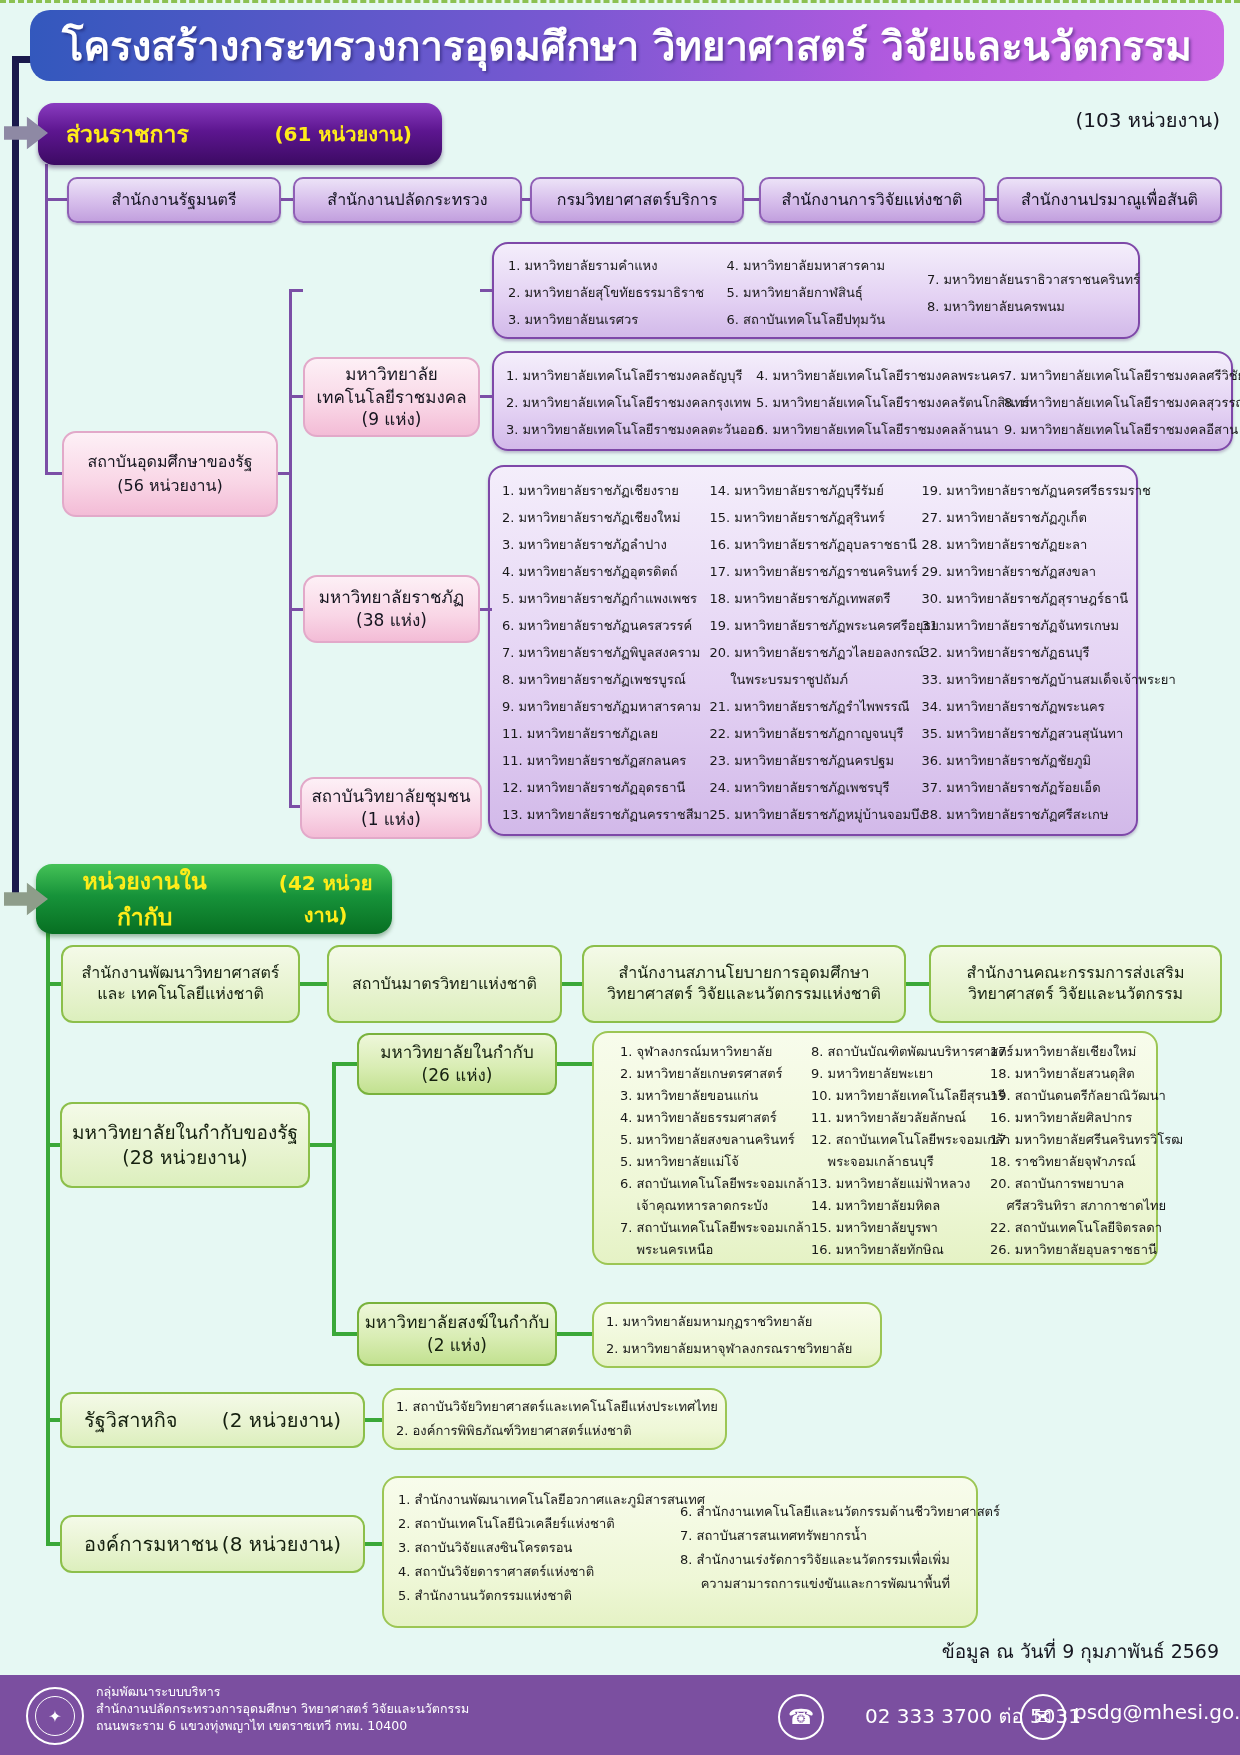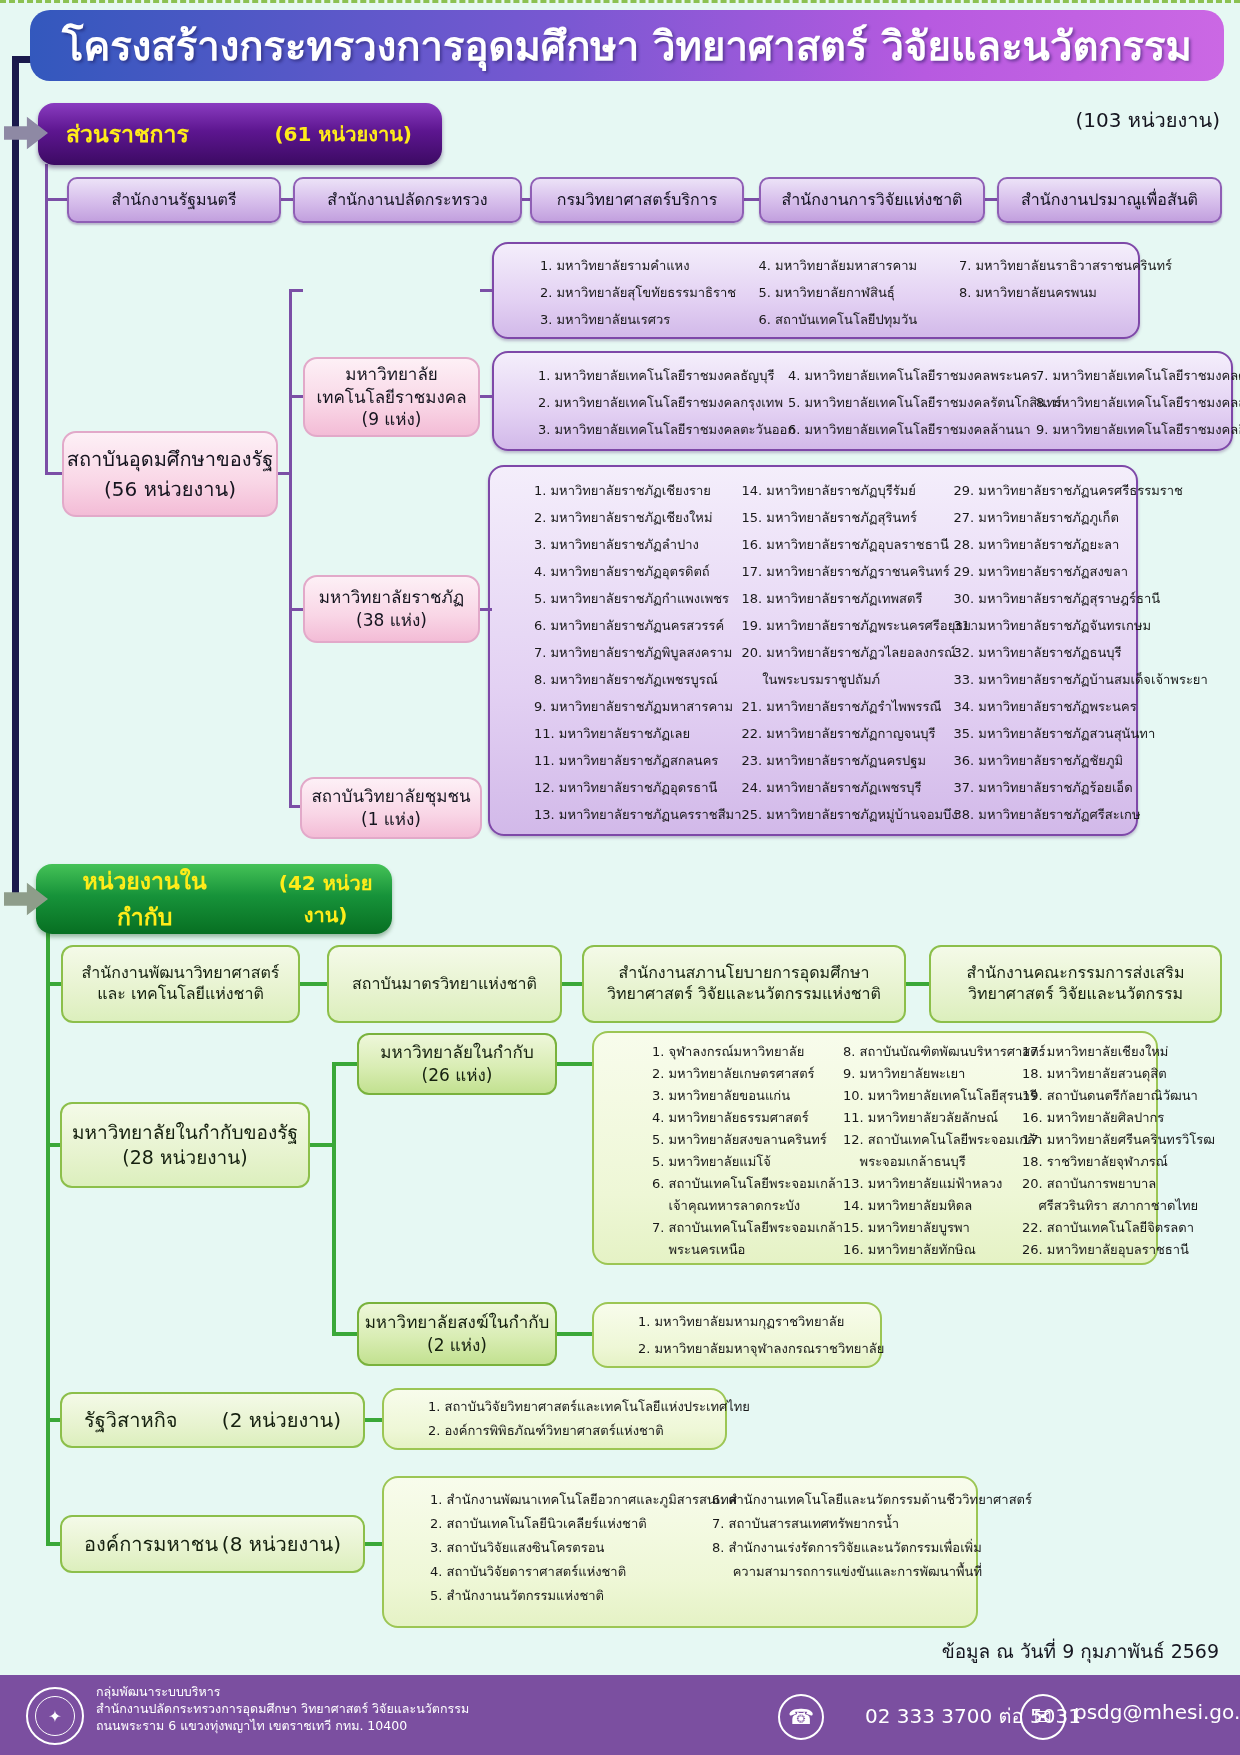--- a/index.html
+++ b/index.html
@@ -36,23 +36,23 @@
   .pink{background:linear-gradient(180deg,#fdf0f6 0%,#f9d6e6 60%,#f3bcd6 100%);
         border:2px solid #e2a9c9;border-radius:14px;color:#15151f;}
   .plist{background:linear-gradient(180deg,#f4eefb 0%,#e3d1f3 60%,#d2b9e9 100%);
          border:2px solid #7e48a8;border-radius:16px;box-shadow:0 2px 3px rgba(80,40,110,.3);}
   .gbox{background:linear-gradient(180deg,#f4fae8 0%,#e7f3cf 60%,#dcefbd 100%);
         border:2px solid #8cbf4a;border-radius:12px;font-size:16px;color:#15200f;line-height:1.3;padding:2px 6px;}
   .gsub{background:linear-gradient(180deg,#eef7da 0%,#d9edb4 55%,#c2e190 100%);
         border:2px solid #79b23c;border-radius:12px;font-size:17px;color:#15200f;line-height:1.35;}
   .glist{background:linear-gradient(180deg,#f8fcec 0%,#eef7d6 70%,#e5f2c5 100%);
          border:2px solid #9cc654;border-radius:16px;}
-  .lbl-lg{font-size:20px;line-height:1.5;}
+  .lbl-lg{font-size:16px;line-height:1.5;}
   .lbl-md{font-size:17px;line-height:1.35;}
-  .cols{position:absolute;box-sizing:border-box;display:flex;align-items:flex-start;z-index:2;margin-left:32px;}
+  .cols{position:absolute;box-sizing:border-box;display:flex;align-items:center;z-index:2;}
   .col{display:flex;flex-direction:column;}
   .li{white-space:pre;font-size:13px;color:#191919;}
   .lh27 .li{line-height:27px;}
   .lh24 .li{line-height:24px;}
   .lh22 .li{line-height:22px;}
   
   #footer{position:absolute;left:0;top:1675px;width:1240px;height:80px;background:#7b4fa0;z-index:2;}
   .ftext{position:absolute;left:96px;top:8px;color:#fff;font-size:12.5px;line-height:17px;}
   .seal{position:absolute;left:26px;top:12px;width:54px;height:54px;border:2px solid #fff;
         border-radius:50%;display:flex;align-items:center;justify-content:center;color:#fff;}
@@ -197,21 +197,21 @@
         <div class="li">19. มหาวิทยาลัยราชภัฏพระนครศรีอยุธยา</div>
         <div class="li">20. มหาวิทยาลัยราชภัฏวไลยอลงกรณ์</div>
         <div class="li">&nbsp;&nbsp;&nbsp;&nbsp;&nbsp;ในพระบรมราชูปถัมภ์</div>
         <div class="li">21. มหาวิทยาลัยราชภัฏรำไพพรรณี</div>
         <div class="li">22. มหาวิทยาลัยราชภัฏกาญจนบุรี</div>
         <div class="li">23. มหาวิทยาลัยราชภัฏนครปฐม</div>
         <div class="li">24. มหาวิทยาลัยราชภัฏเพชรบุรี</div>
         <div class="li">25. มหาวิทยาลัยราชภัฏหมู่บ้านจอมบึง</div>
       </div>
     <div class="col">
-        <div class="li">29. มหาวิทยาลัยราชภัฏนครศรีธรรมราช</div>
+        <div class="li">19. มหาวิทยาลัยราชภัฏนครศรีธรรมราช</div>
         <div class="li">27. มหาวิทยาลัยราชภัฏภูเก็ต</div>
         <div class="li">28. มหาวิทยาลัยราชภัฏยะลา</div>
         <div class="li">29. มหาวิทยาลัยราชภัฏสงขลา</div>
         <div class="li">30. มหาวิทยาลัยราชภัฏสุราษฎร์ธานี</div>
         <div class="li">31. มหาวิทยาลัยราชภัฏจันทรเกษม</div>
         <div class="li">32. มหาวิทยาลัยราชภัฏธนบุรี</div>
         <div class="li">33. มหาวิทยาลัยราชภัฏบ้านสมเด็จเจ้าพระยา</div>
         <div class="li">34. มหาวิทยาลัยราชภัฏพระนคร</div>
         <div class="li">35. มหาวิทยาลัยราชภัฏสวนสุนันทา</div>
         <div class="li">36. มหาวิทยาลัยราชภัฏชัยภูมิ</div>

